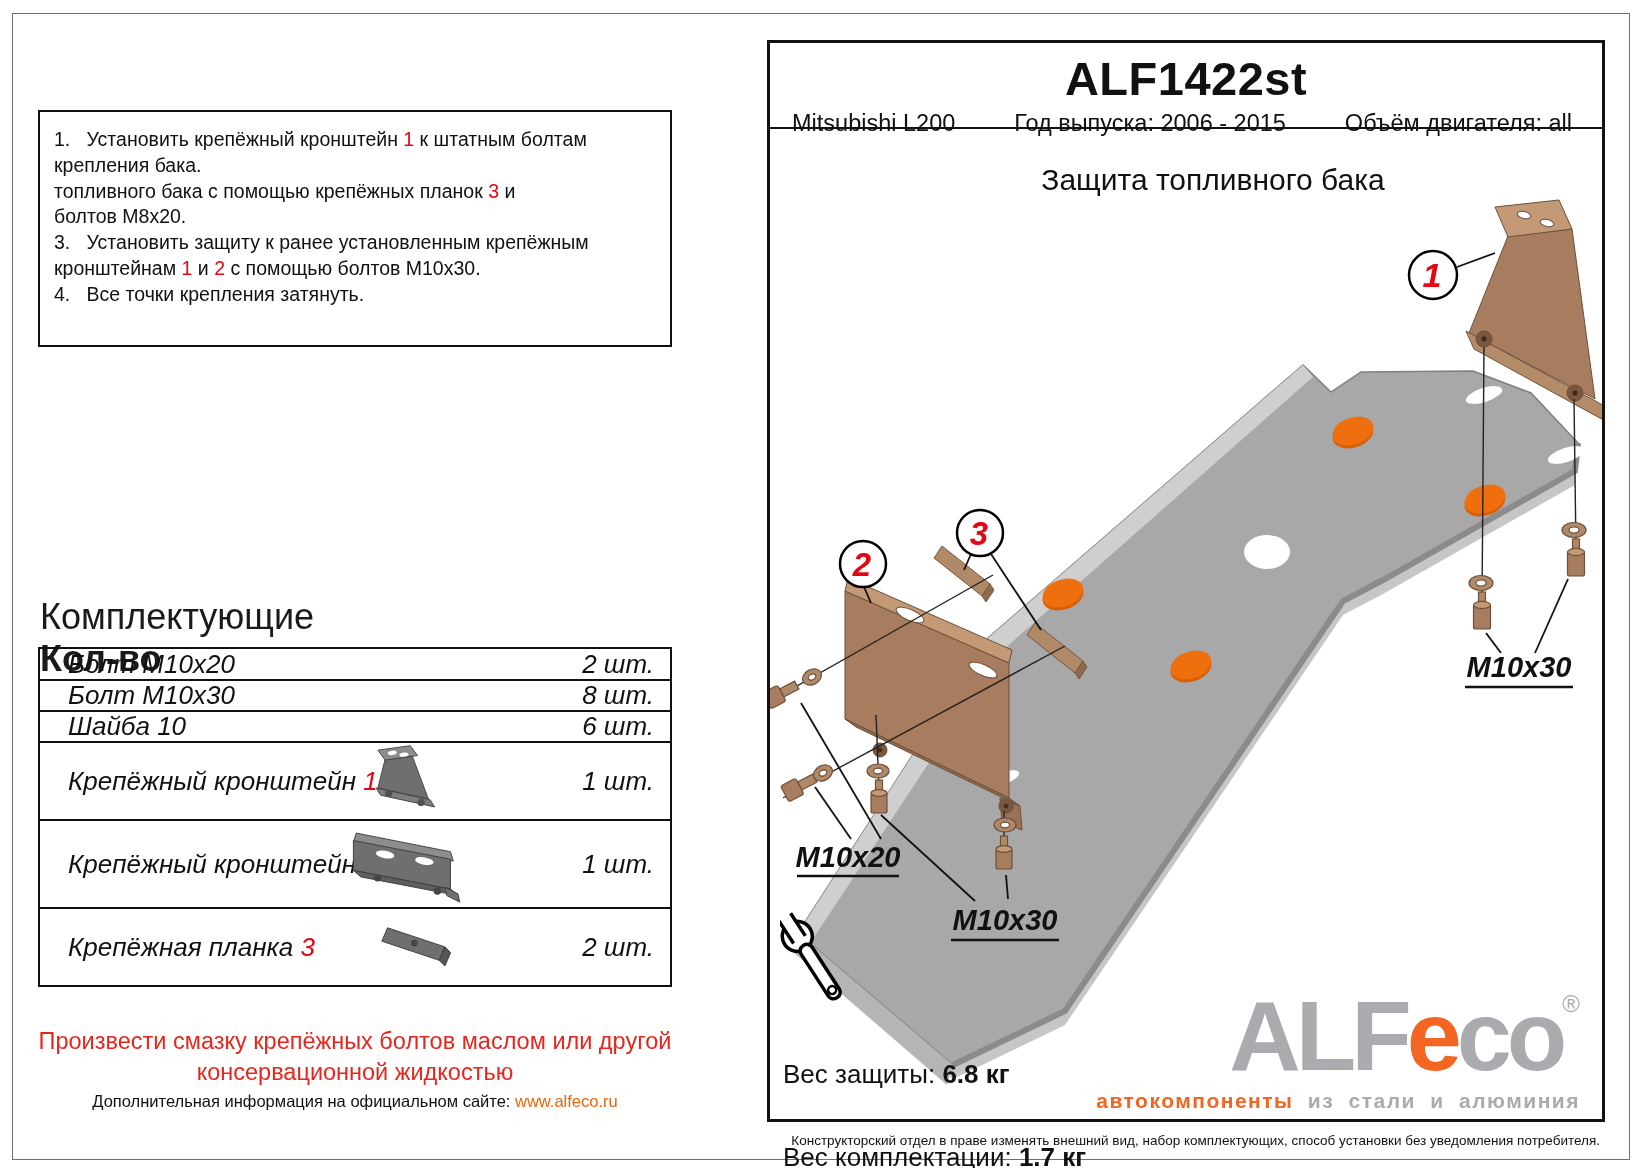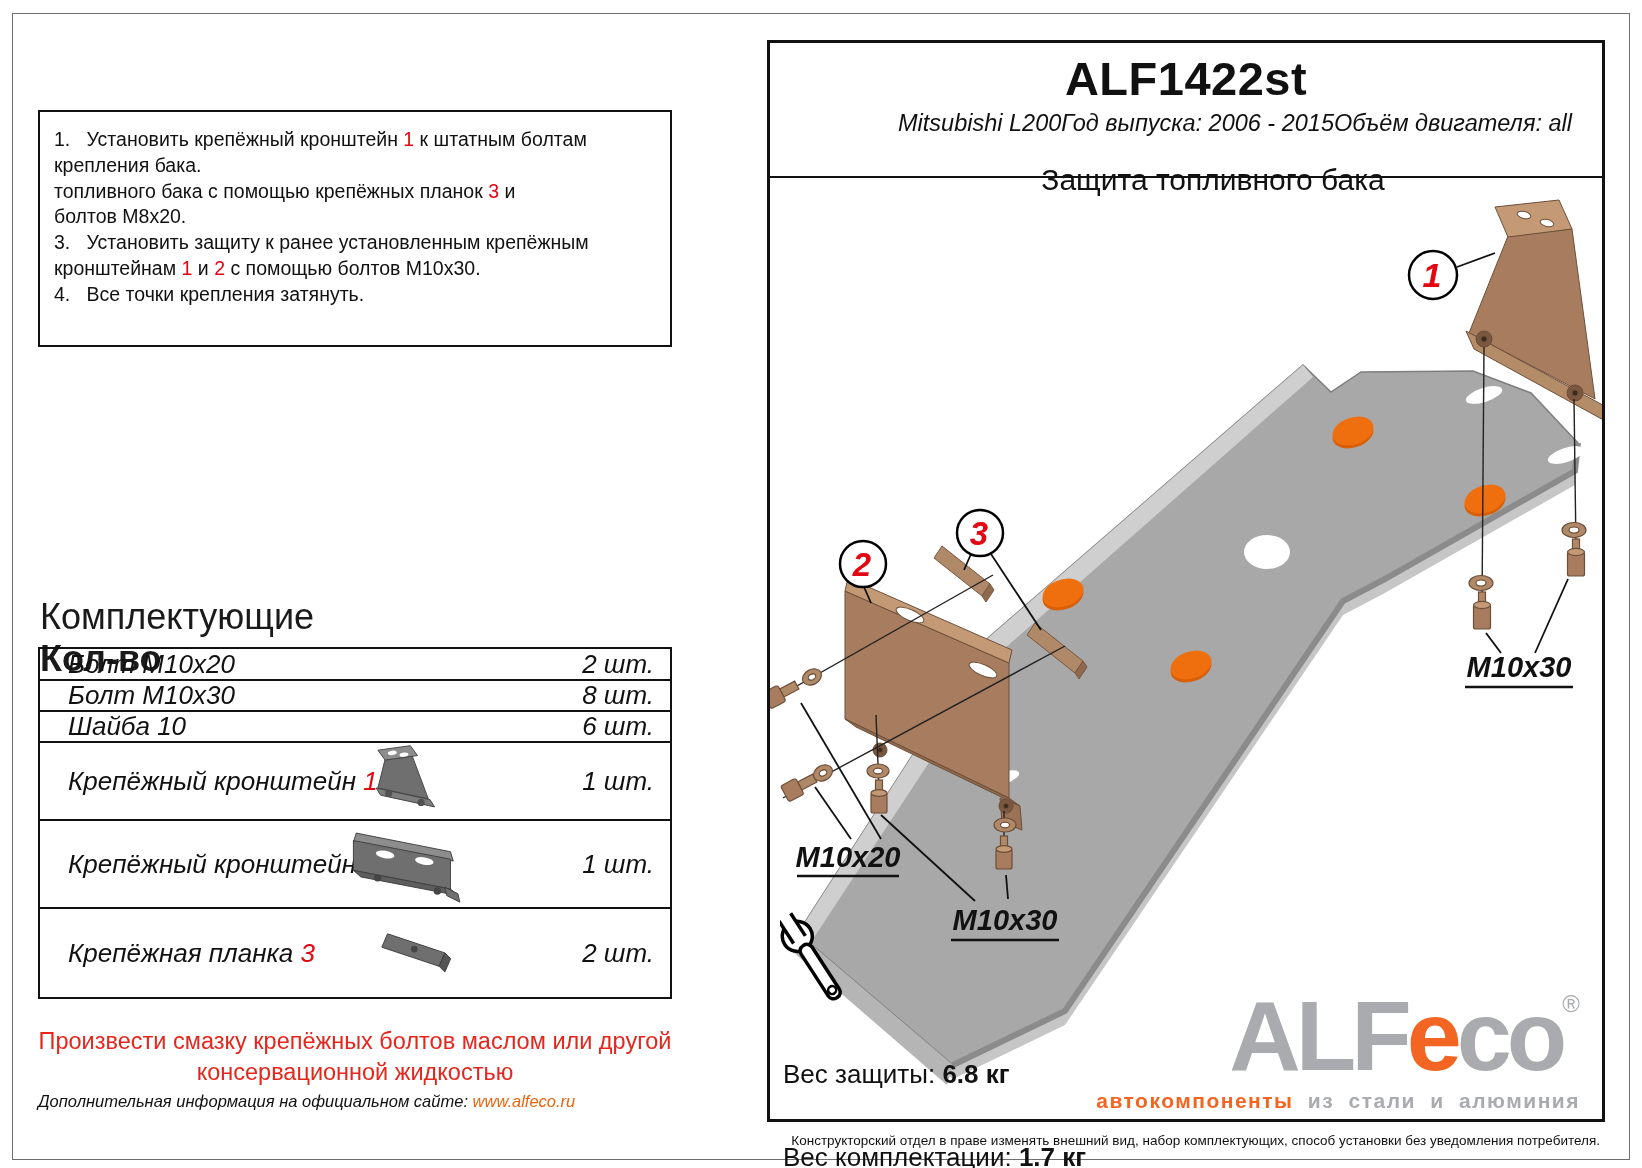--- a/index.html
+++ b/index.html
@@ -13,43 +13,43 @@
              box-sizing:border-box;padding:15px 12px 0 14px;}
   .step-line{font-size:19.5px;line-height:25.8px;white-space:pre-wrap;color:#111;}
 
   .parts-header{position:absolute;left:40px;top:596px;width:628px;display:flex;justify-content:space-between;align-items:baseline;flex-direction:column;}
   .parts-header .ph-name{font-size:36px;color:#1a1a1a;}
   .parts-header .ph-qty{font-size:36px;font-weight:bold;color:#1a1a1a;padding-right:6px;}
 
   .parts-table{position:absolute;left:38px;top:647px;width:634px;border:2.5px solid #111;box-sizing:border-box;}
   .p-row{position:relative;display:flex;justify-content:space-between;align-items:center;box-sizing:border-box;}
   .p-row + .p-row{border-top:2.5px solid #111;}
-  .p-row.h30{height:30px}.p-row.h31{height:31px}.p-row.h78{height:78px}.p-row.h88{height:88px}.p-row.h92{height:90px}
+  .p-row.h30{height:30px}.p-row.h31{height:31px}.p-row.h78{height:78px}.p-row.h88{height:88px}.p-row.h92{height:78px}
   .p-name{font-style:italic;font-size:26px;padding-left:28px;white-space:pre;}
   .p-qty{font-style:italic;font-size:26px;padding-right:16px;white-space:pre;}
   .p-img{position:absolute;top:50%;transform:translateY(-50%);}
   .p-img.i1{left:305px;}
   .p-img.i2{left:295px;}
   .p-img.i3{left:338px;}
 
   .warning{position:absolute;left:38px;top:1026px;width:634px;text-align:center;
            color:#e6261c;font-size:23.5px;line-height:31px;}
-  .info-line{position:absolute;left:38px;top:1092px;width:634px;text-align:left;font-size:16.5px;color:#111;font-style:italic;}
+  .info-line{position:absolute;left:38px;top:1092px;width:634px;text-align:center;font-size:16.5px;color:#111;}
 
   
   .red{color:#e30613;}
   .orange{color:#e8650c;}
   .lnk{color:#e8650c;}
   .bold{font-weight:bold;}
 
   
   .panel{position:absolute;left:767px;top:40px;width:838px;height:1082px;border:3px solid #111;box-sizing:border-box;background:#fff;}
-  .panel-head{position:absolute;left:0;top:0;width:100%;height:135px;border-bottom:2.5px solid #111;box-sizing:border-box;}
+  .panel-head{position:absolute;left:0;top:0;width:100%;height:86px;border-bottom:2.5px solid #111;box-sizing:border-box;}
   .panel-code{text-align:center;font-size:47px;font-weight:bold;letter-spacing:.5px;margin-top:8px;}
-  .panel-sub{display:flex;justify-content:flex-end;align-items:baseline;padding:4px 30px 0 22px;font-size:23.5px;font-style:italic;}
+  .panel-sub{display:flex;justify-content:space-between;align-items:baseline;padding:4px 30px 0 22px;font-size:23.5px;}
   .diagram-wrap{position:absolute;left:0;top:113px;width:832px;height:963px;}
   .diagram-wrap svg{display:block;width:100%;height:100%;}
 
   .specs{position:absolute;left:13px;top:962px;font-size:26px;line-height:27.8px;white-space:pre;}
   .wrench-box{position:absolute;left:10px;top:860px;width:70px;height:110px;}
 
   .logo{position:absolute;right:22px;bottom:8px;text-align:right;line-height:1;}
   .logo-main{font-weight:bold;font-size:99px;letter-spacing:-5px;line-height:.92;}
   .logo-gray{color:#a9abae;}
   .logo-orange{color:#f26522;}

